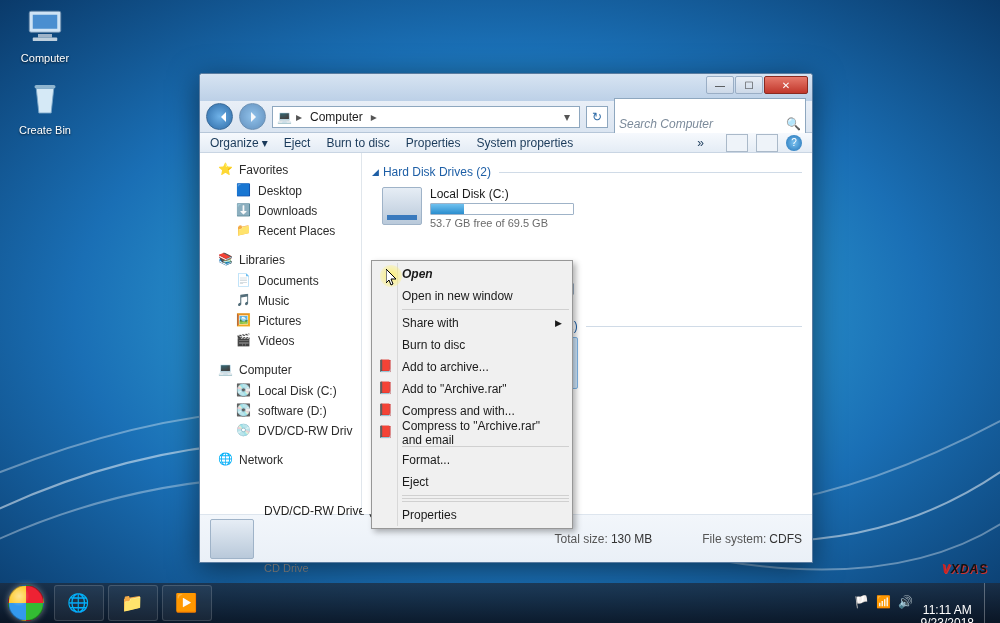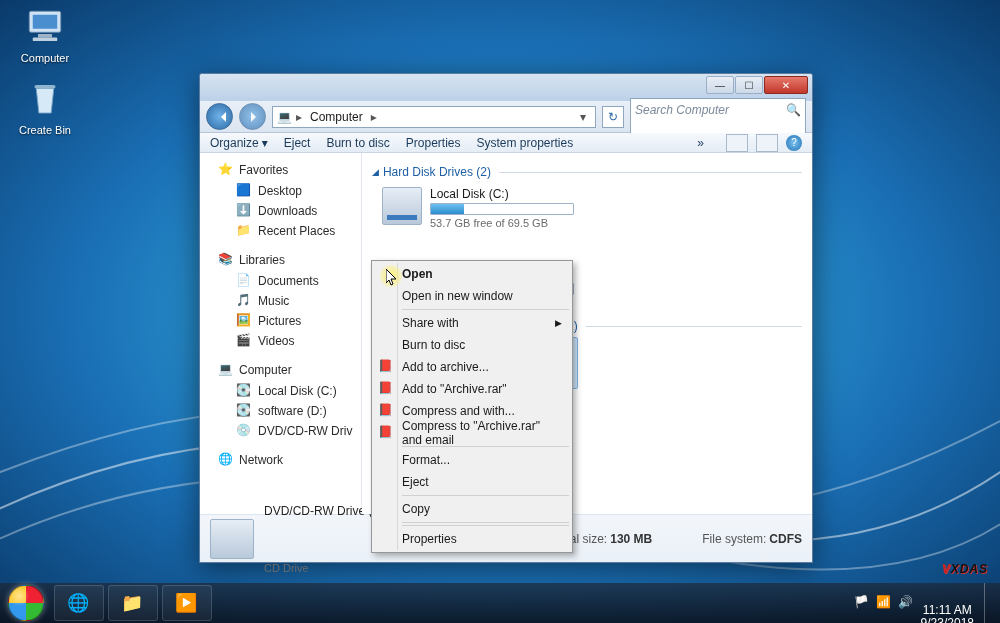--- a/index.html
+++ b/index.html
@@ -21,21 +21,21 @@
 .navbtn { width: 27px; height: 27px; border-radius: 50%; background: radial-gradient(#6fb2e8,#2d6aa6); border: 1px solid #3a6a98; position: relative; }
 .navbtn.fwd { opacity: .7; }
 .navbtn::after { content: ""; position: absolute; left: 9px; top: 8px; border: 5px solid transparent; border-right-color: #fff; }
 .navbtn.fwd::after { border-right-color: transparent; border-left-color: #fff; left: 11px; }
 .addr { flex: 1; height: 22px; background: #fff; border: 1px solid #8ea7bf; display: flex; align-items: center; padding: 0 4px; gap: 4px; color: #1a1a1a; }
 .addr .seg { padding: 2px 4px; }
 .addr .sep { color: #555; }
 .addr .spacer { flex:1; }
 .addr .drop { width:16px; text-align:center; color:#555; }
 .refresh { width: 22px; height: 22px; border:1px solid #8ea7bf; background:#fff; display:flex;align-items:center;justify-content:center; color:#2d6aa6; }
-.search { width: 176px; height: 22px; border:1px solid #8ea7bf; background:#fff; display:flex; align-items:flex-end; padding:18px 4px; color:#7b8a9a; font-style:italic; }
+.search { width: 192px; height: 22px; border:1px solid #8ea7bf; background:#fff; display:flex; align-items:flex-start; padding:18px 4px; color:#7b8a9a; font-style:italic; }
 .search .sicon { margin-left:auto; color:#2d6aa6; font-style:normal;}
 
 .toolbar { height: 20px; background: linear-gradient(#f6f9fd,#e4ecf5); border-bottom:1px solid #c9d5e3; display:flex; align-items:center; gap:16px; padding:0 10px; color:#1a3a5a; }
 .toolbar .item { display:flex; align-items:center; gap:3px; cursor:pointer;}
 .toolbar .chev { margin-left:auto; color:#1a3a5a;}
 .toolbar .right { display:flex; gap:8px; align-items:center; margin-left:6px;}
 .toolbar .right .vicon { width:22px;height:18px;border:1px solid #aab9c9; background:#eef3f9; }
 .toolbar .right .help { width:16px;height:16px;border-radius:50%;background:radial-gradient(#7cc3f1,#1e6fb5); color:#fff; font-size:10px; text-align:center; line-height:15px;}
 
 .body { flex:1; display:flex; overflow:hidden; }
@@ -63,26 +63,26 @@
 .drive .cdname { color:#1e5fa6;}
 .drive.selected .dstat { color:#1e5fa6; }
 
 .details { height:48px; border-top:1px solid #dde5ee; background:linear-gradient(#f2f6fb,#eaf0f7); display:flex; align-items:center; padding:0 10px; gap:10px; color:#444;}
 .details .dicn { width:44px;height:40px; background:linear-gradient(#e6edf5,#b9c9da); border:1px solid #9fb3c8; border-radius:2px; }
 .details .t1 { color:#222; }
 .details .t2 { color:#6b6b6b; font-size:11px;margin-top:44px;}
 .details .col { display:flex; flex-direction:column; }
 .details .spacer{flex:1;}
 .details .kv { color:#555; font-size:11px;}
-.details .kv b { color:#333; font-weight:bold;}
+.details .kv b { color:#333; font-weight:normal;}
 
 
 .ctx { position:absolute; left:371px; top:260px; width:202px; background:#f0f0f0; border:1px solid #979797; box-shadow:3px 3px 6px rgba(0,0,0,.3); padding:2px; }
 .ctx .row { height:22px; display:flex; align-items:center; padding:0 8px 0 28px; color:#1a1a1a; position:relative; cursor:default;}
-.ctx .row.open b{ font-weight:bold;}
+.ctx .row.open b{ font-weight:bold;font-style:italic;}
 .ctx .row .ricn { position:absolute; left:4px; width:16px; height:16px; font-size:12px; text-align:center;}
 .ctx .row .arr { margin-left:auto; font-size:9px;}
 .ctx hr { border:none; border-top:1px solid #d0d0d0; margin:2px 1px 2px 28px;}
 .ctx::before { content:""; position:absolute; left:25px; top:2px; bottom:2px; width:1px; background:#d8d8d8;}
 
 .cursor-highlight { position:absolute; left:380px; top:265px; width:22px;height:22px; border-radius:50%; background:radial-gradient(rgba(255,240,100,.9),rgba(255,240,100,0)); pointer-events:none;}
 .cursor { position:absolute; left:386px; top:269px; width:12px;height:18px; pointer-events:none;}
 .cursor svg{width:100%;height:100%;}
 
 
@@ -331,21 +331,20 @@
       <span>Compress and with...</span>
     </div>
   <div class="row">
       <span class="ricn">📕</span>
       <span>Compress to "Archive.rar" and email</span>
     </div>
   <hr>
   <div class="row">Format...</div>
   <div class="row">Eject</div>
   <hr>
-  <div class="row">Copy</div>
   <hr>
   <hr>
   <div class="row">Properties</div>
 </div>
 
 <div class="cursor-highlight"></div>
 <div class="cursor">
   <svg viewBox="0 0 12 18">
       <path d="M0 0 L0 14 L3 11 L5 16 L7 15 L5 10 L10 10 Z" fill="#fff" stroke="#000" stroke-width="1"></path>
     </svg>

